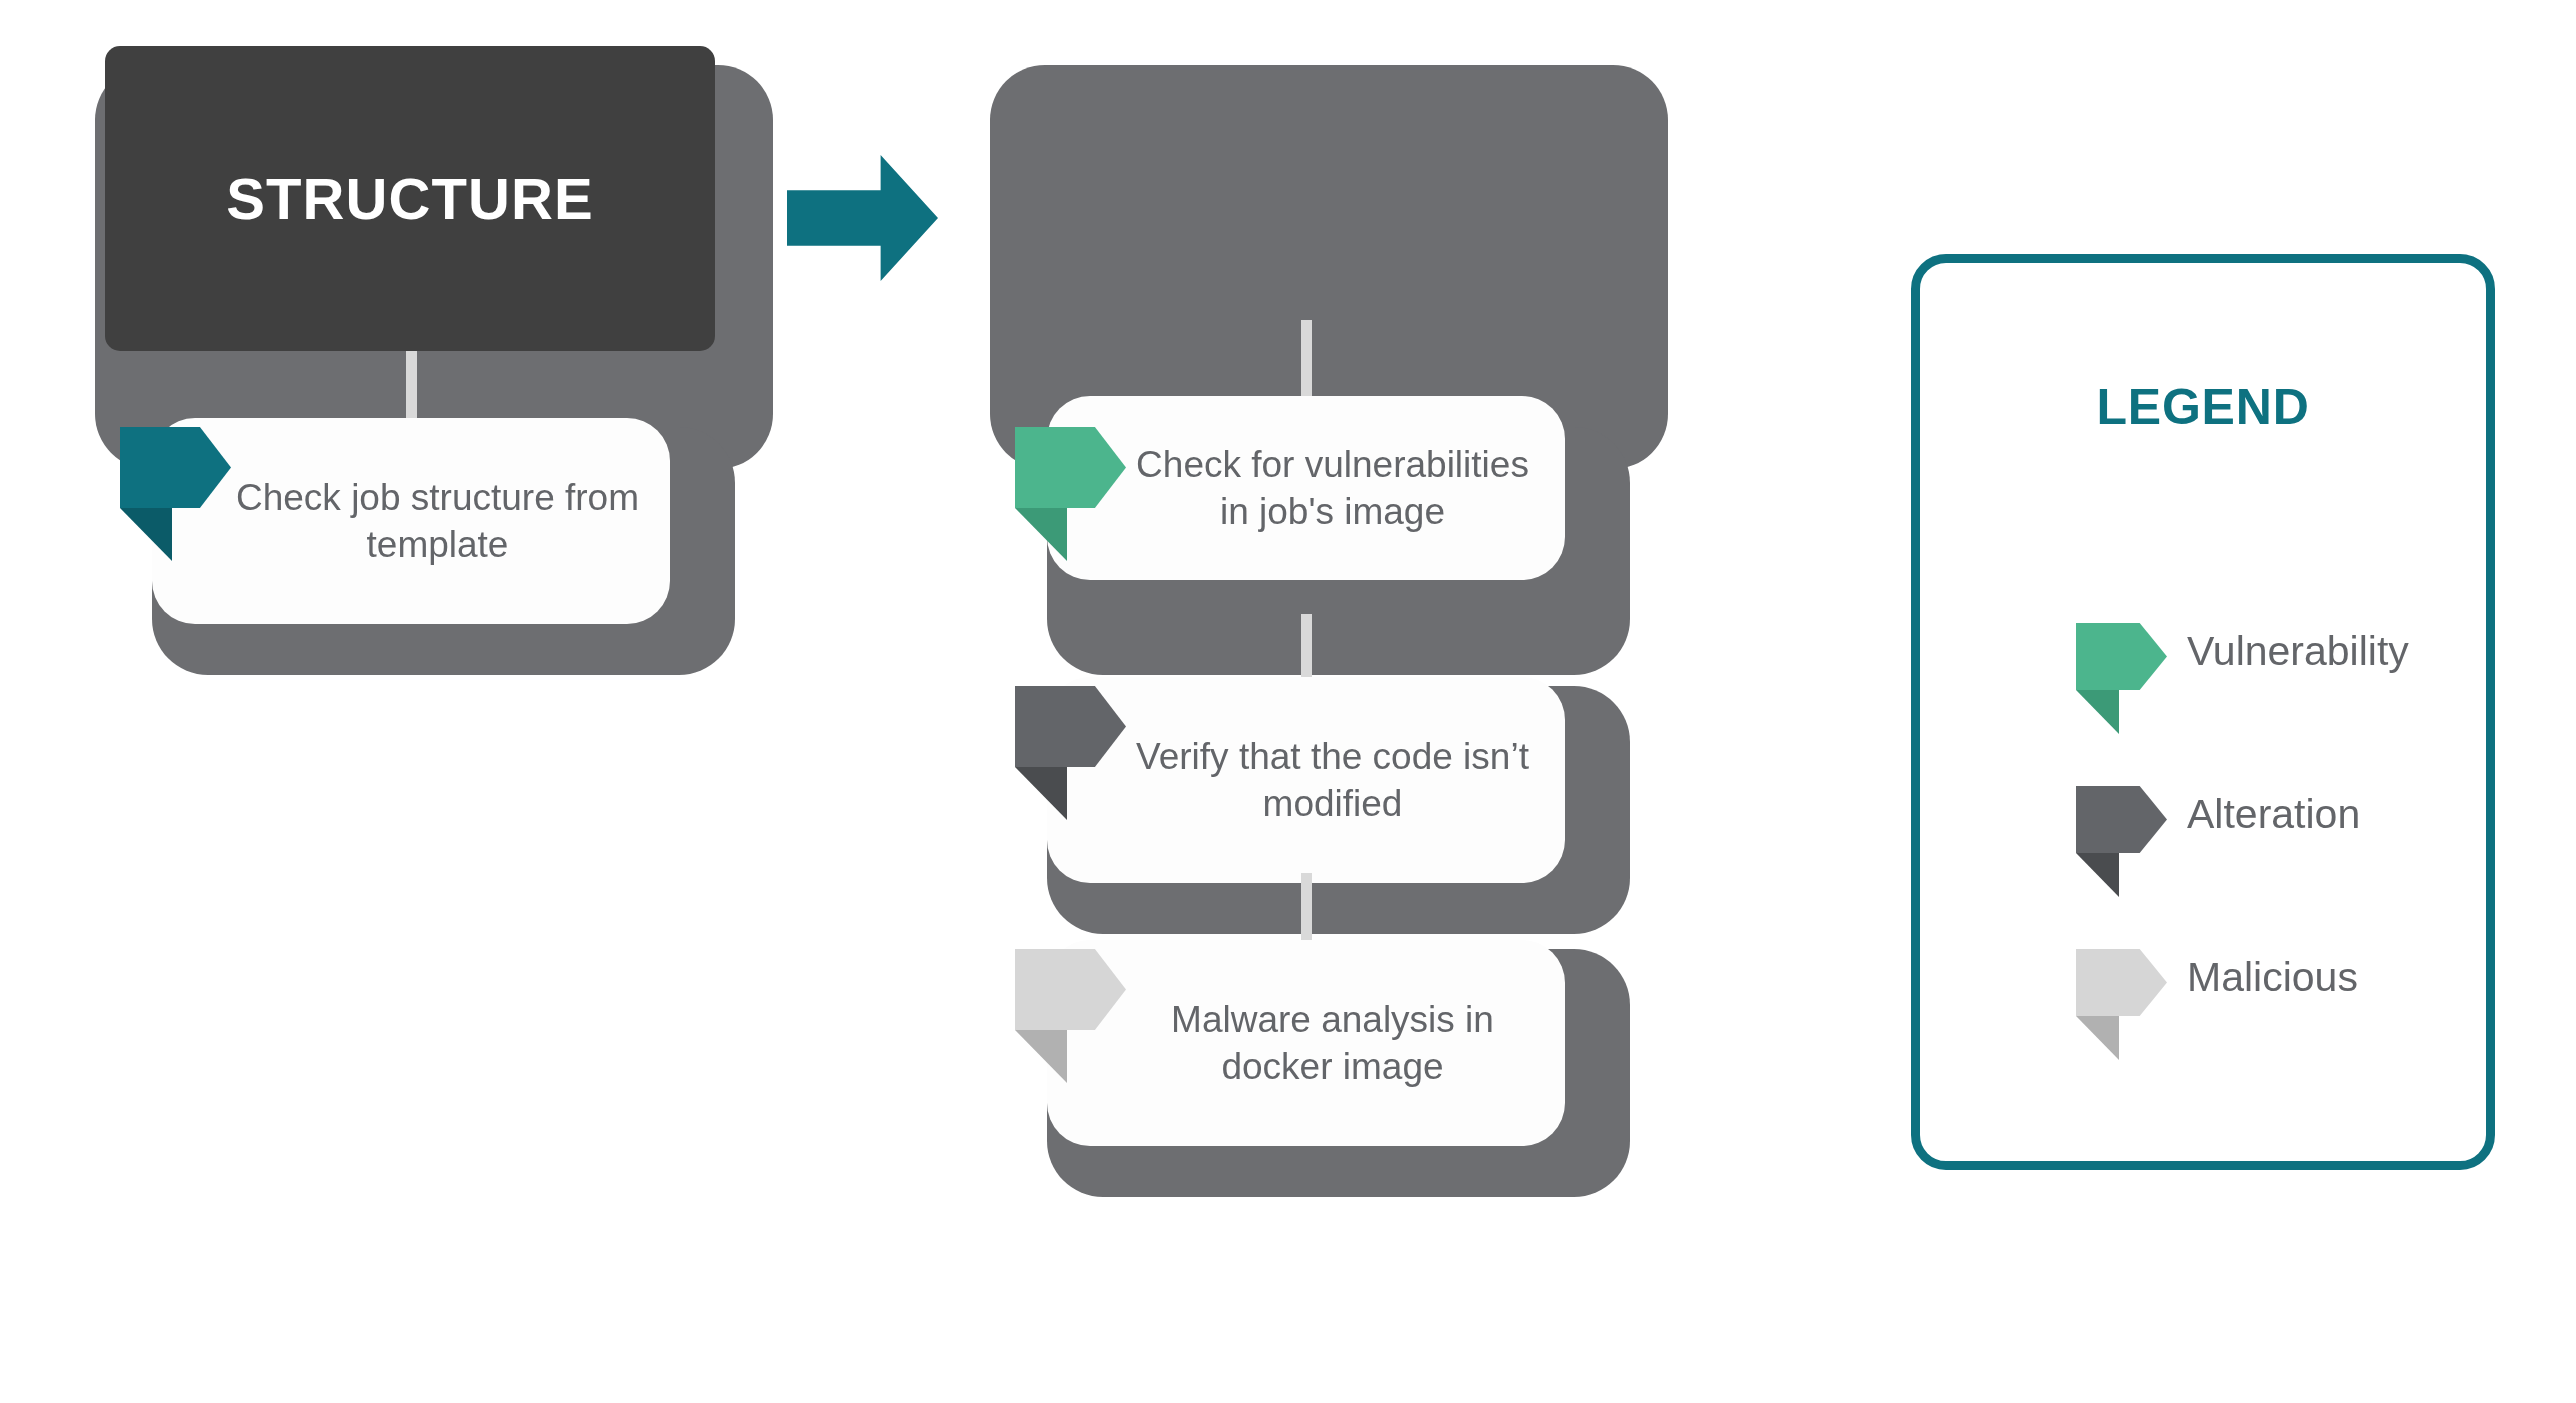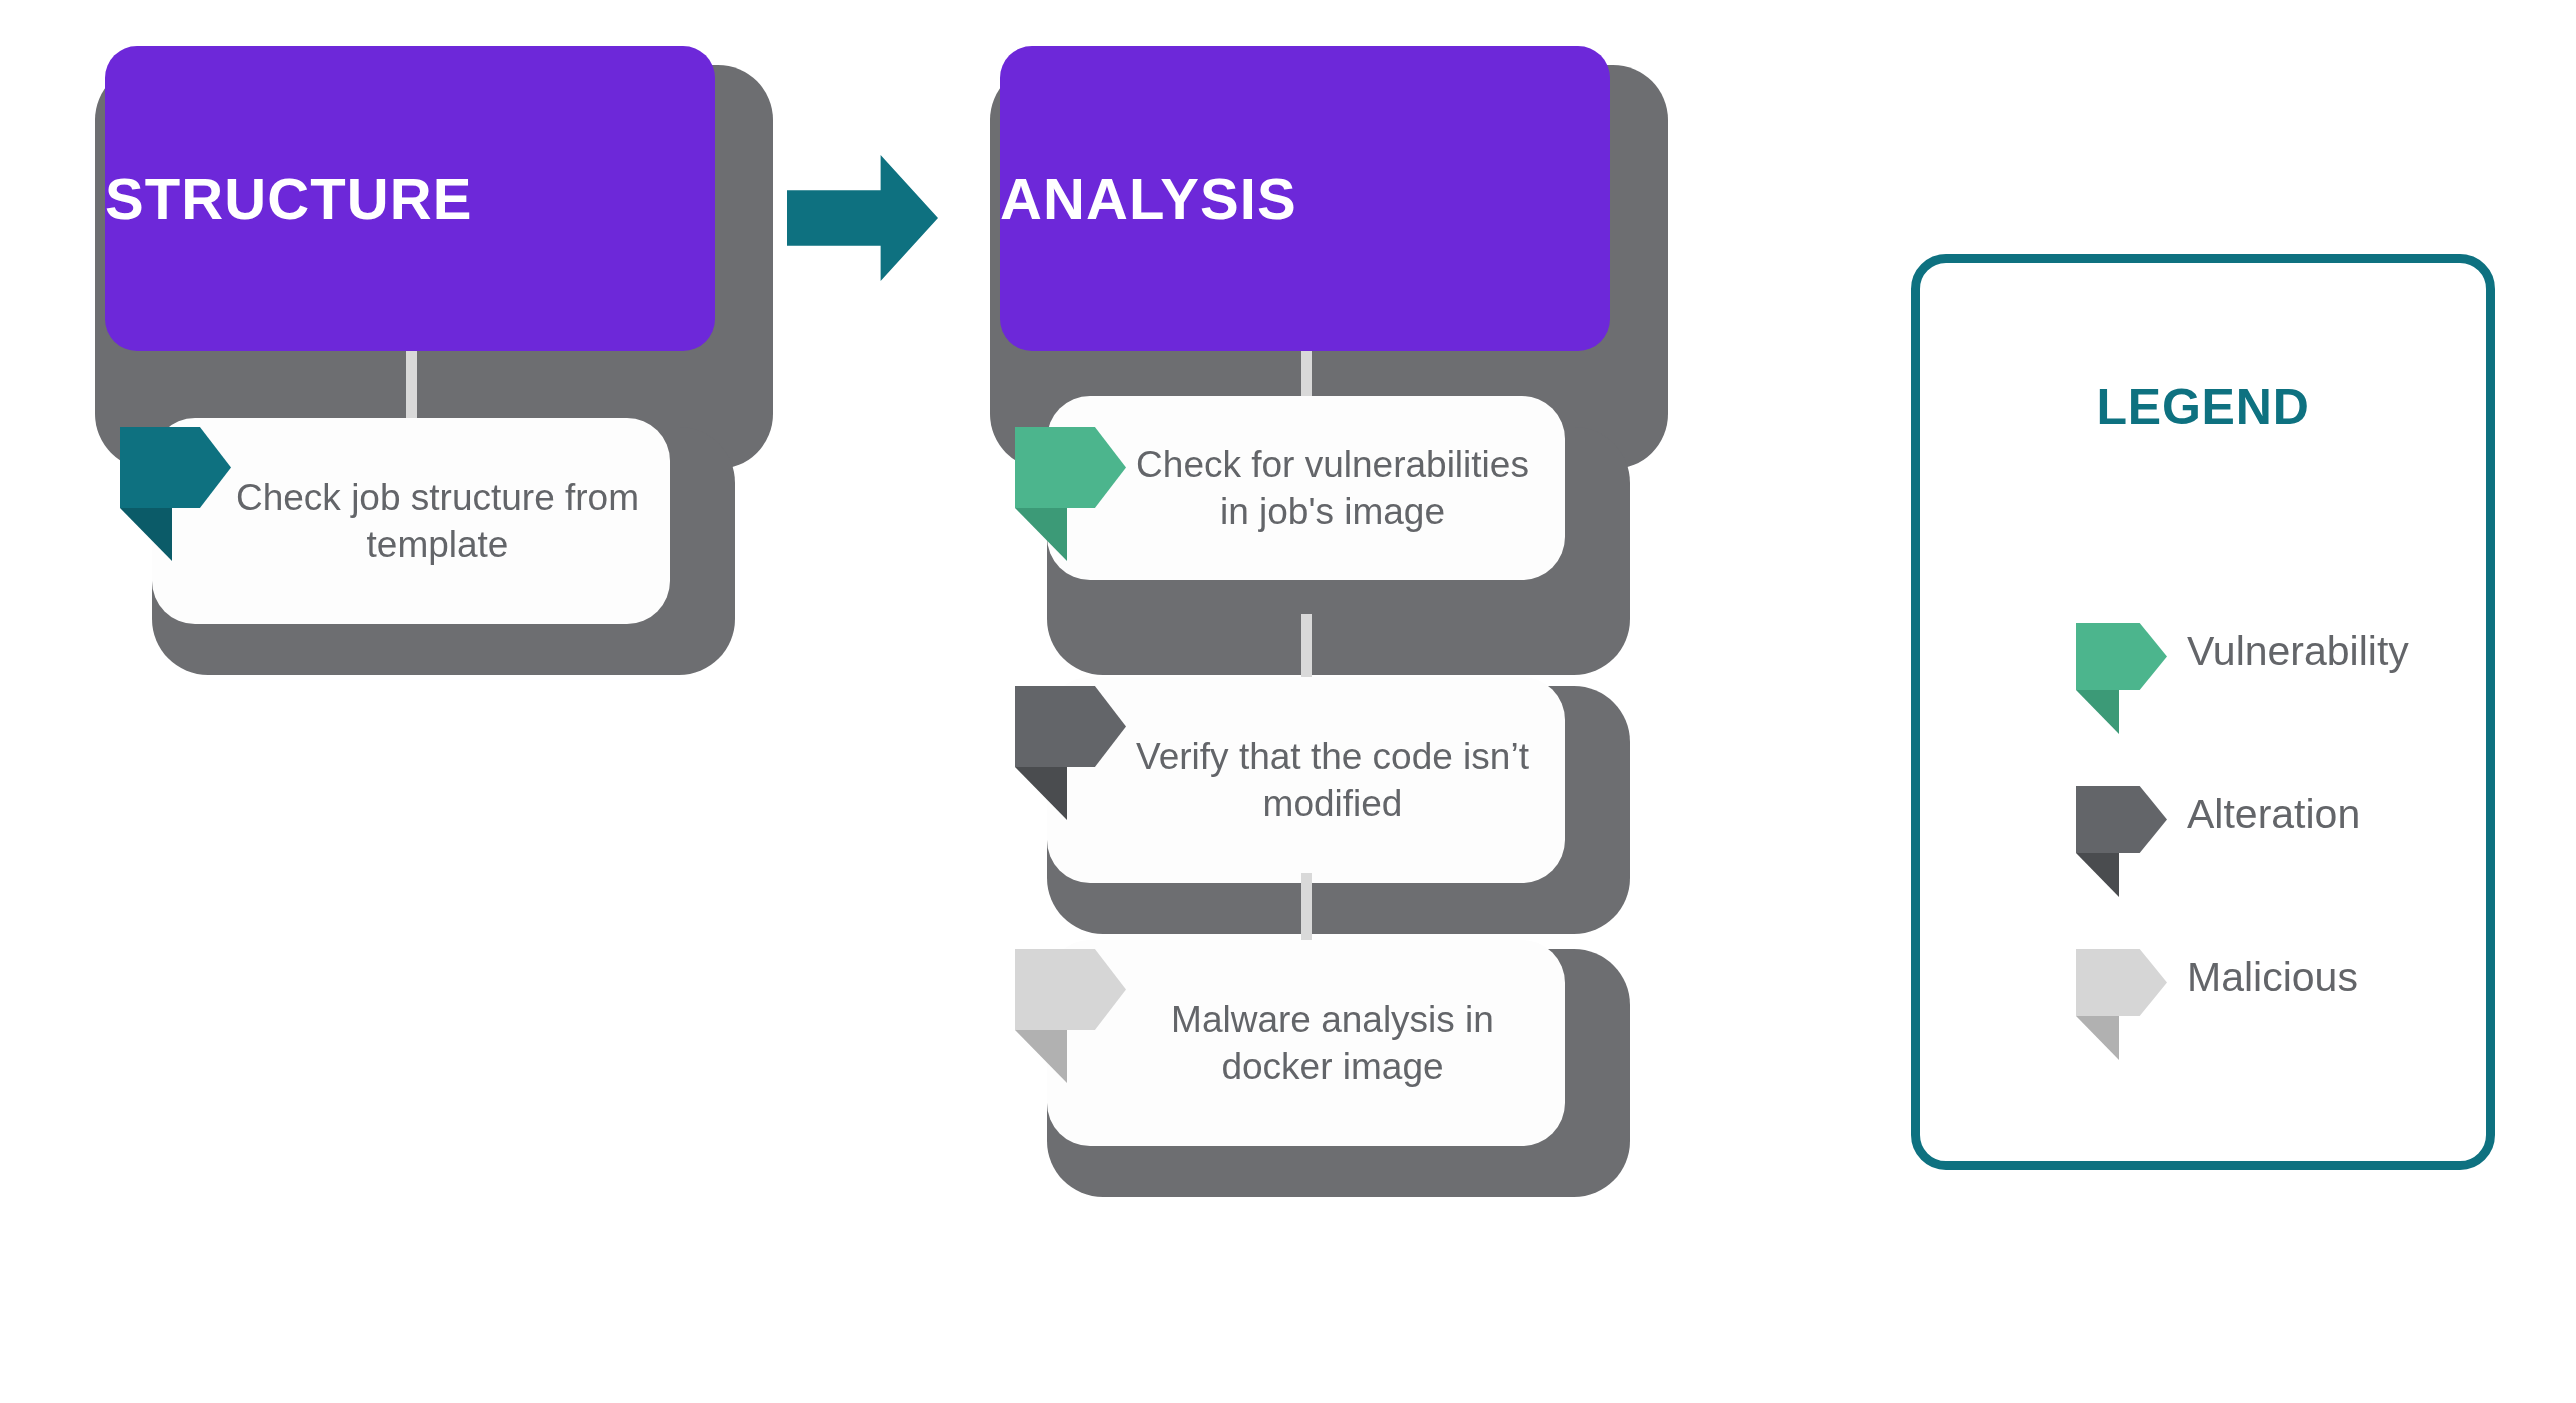--- a/index.html
+++ b/index.html
@@ -26,24 +26,25 @@
   .abs { position: absolute; }
 
   
   .sec-header-shadow {
     position: absolute;
     background: #6D6E71;
     border-radius: 55px;
   }
   .sec-header-fill {
     position: absolute;
-    background: #6d28d9;
-    border-radius: 32px;
+    background: #404040;
+    border-radius: 15px;
     display: flex;
     align-items: center;
+    justify-content: center;
   }
   .sec-header-title {
     color: #ffffff;
     font-weight: bold;
     font-size: 58px;
     letter-spacing: 1.1px;
     line-height: 1;
     text-align: center;
     white-space: nowrap;
   }
@@ -184,23 +185,20 @@
   </div>
 
   <div class="arrow" style="left:787px;top:155px;width:151px;height:126px;"></div>
 
   <div class="abs" style="left:956px;top:0;width:838px;height:1296px;">
 
     <div class="sec-header-shadow" style="left:34px;top:65px;width:678px;height:404px;"></div>
 
     <div class="connector" style="left:345px;top:320px;height:156px;"></div>
 
-    <div class="sec-header-fill" style="left:44px;top:46px;width:610px;height:305px;">
-      <span class="sec-header-title">ANALYSIS</span>
-    </div>
 
     <div class="card-shadow" style="left:91px;top:427px;width:583px;height:248px;"></div>
     <div class="card-body" style="left:91px;top:396px;width:518px;height:184px;">
       <span class="card-text">Check for vulnerabilities in job's image</span>
     </div>
     <div class="marker" style="left:59px;top:427px;">
       <div class="flag" style="background:#4CB58D;"></div>
       <div class="fold" style="background:#3C9A77;"></div>
     </div>
 

